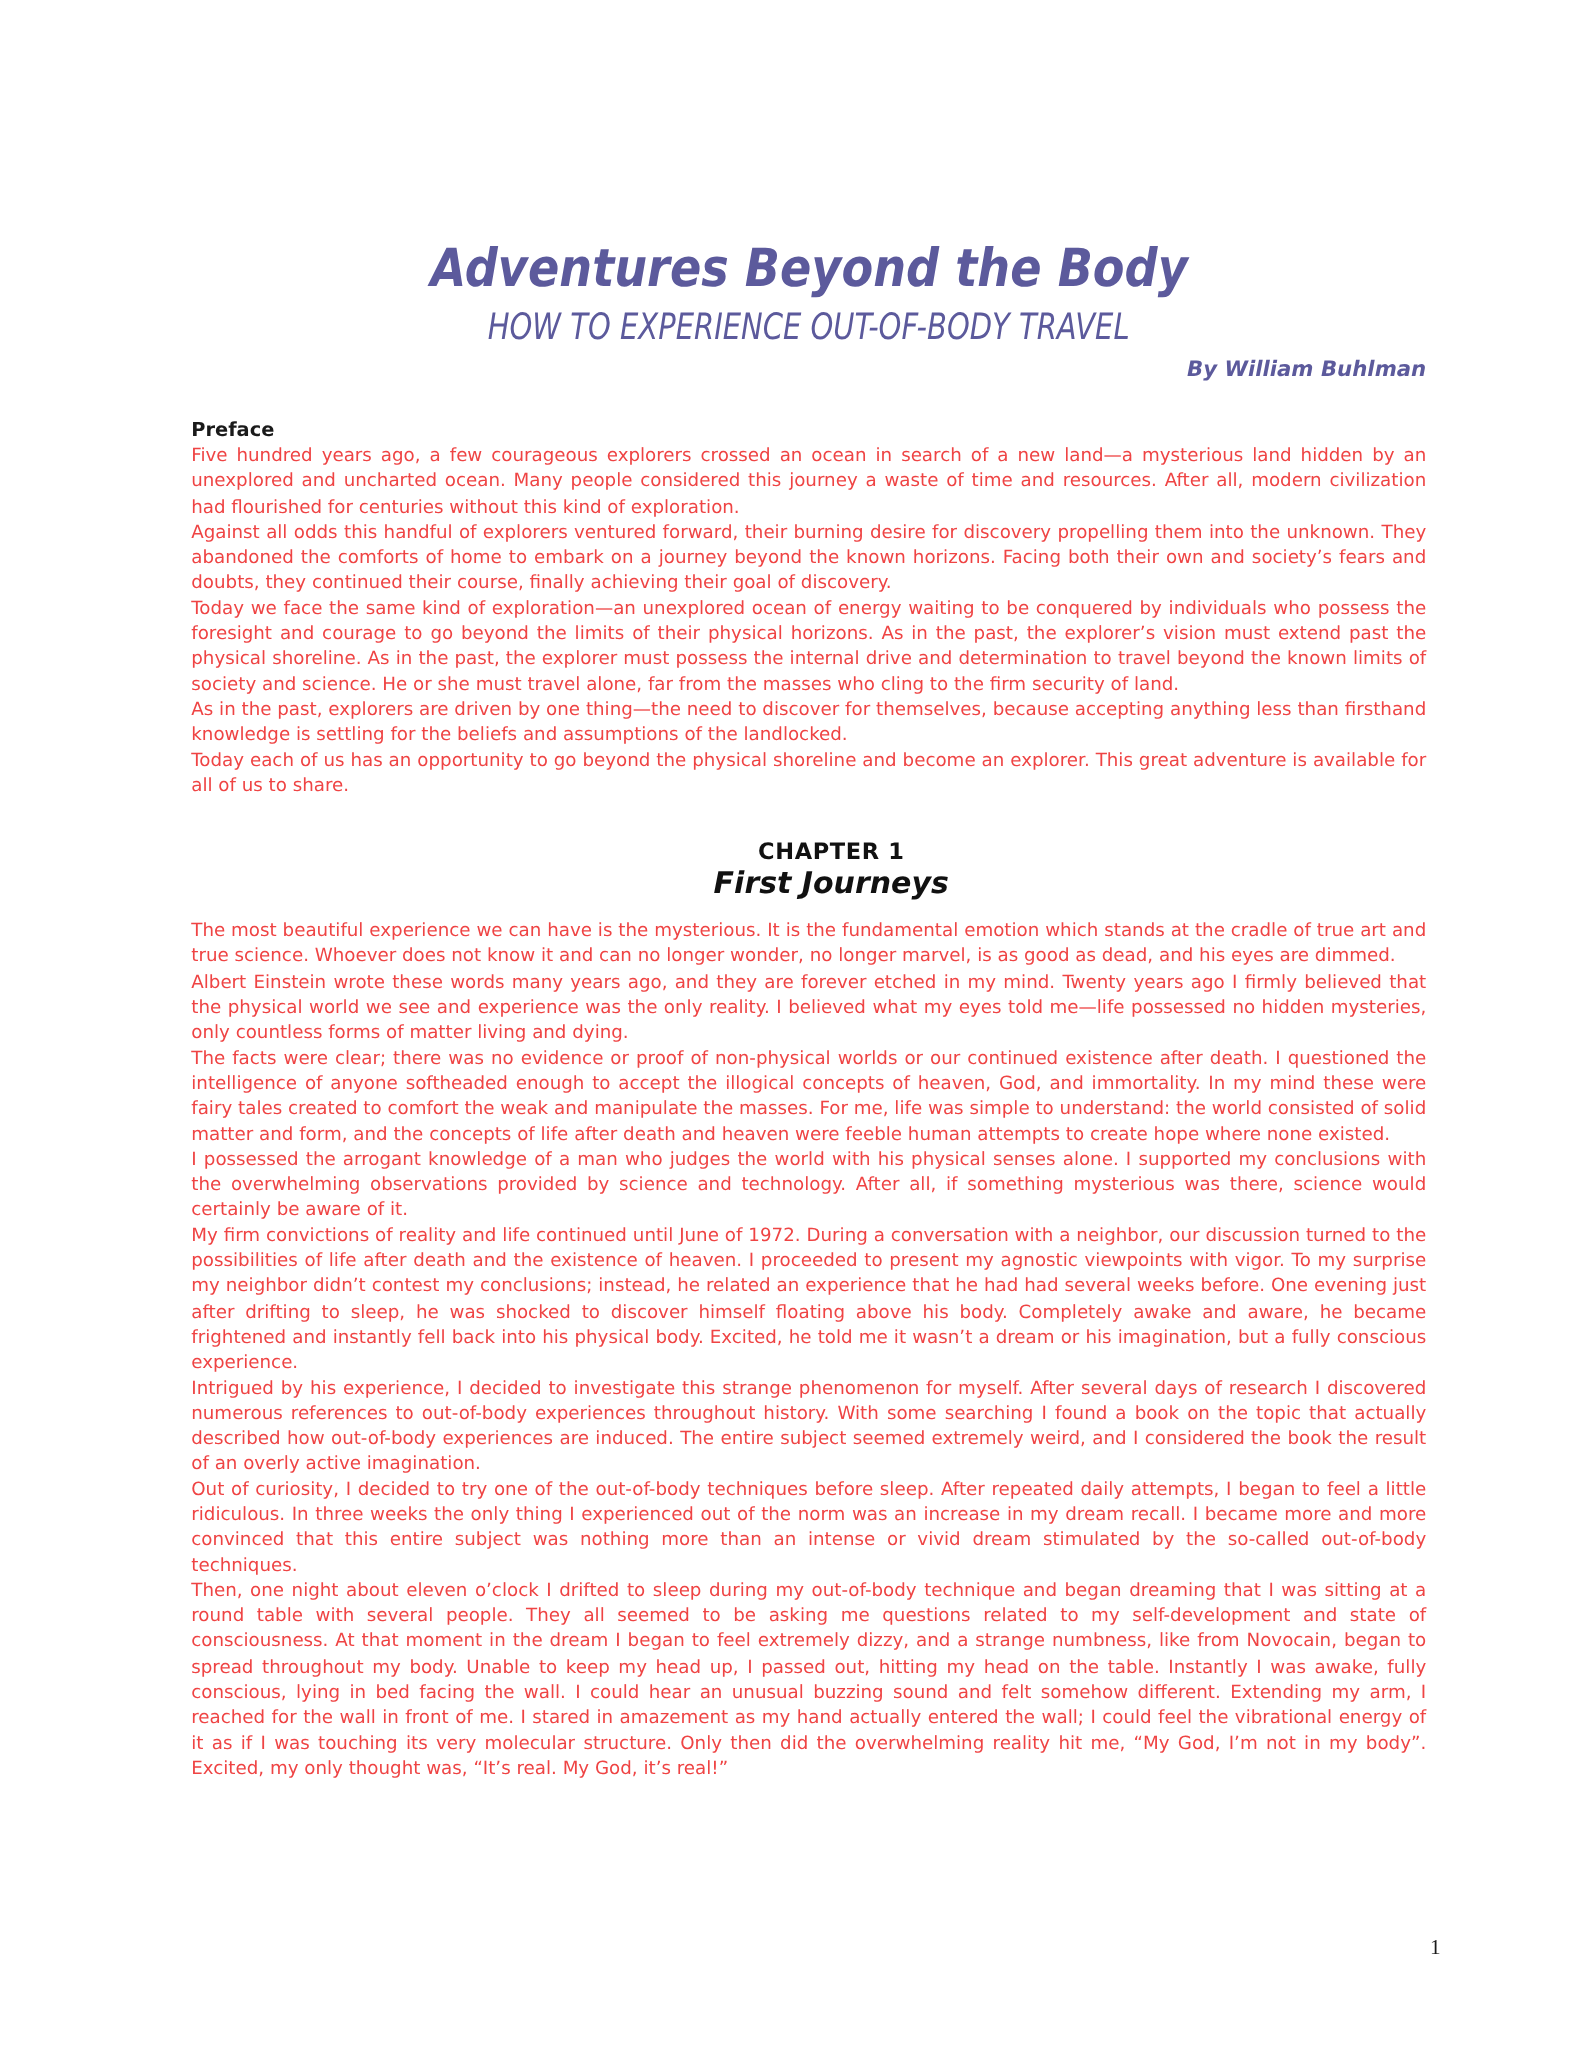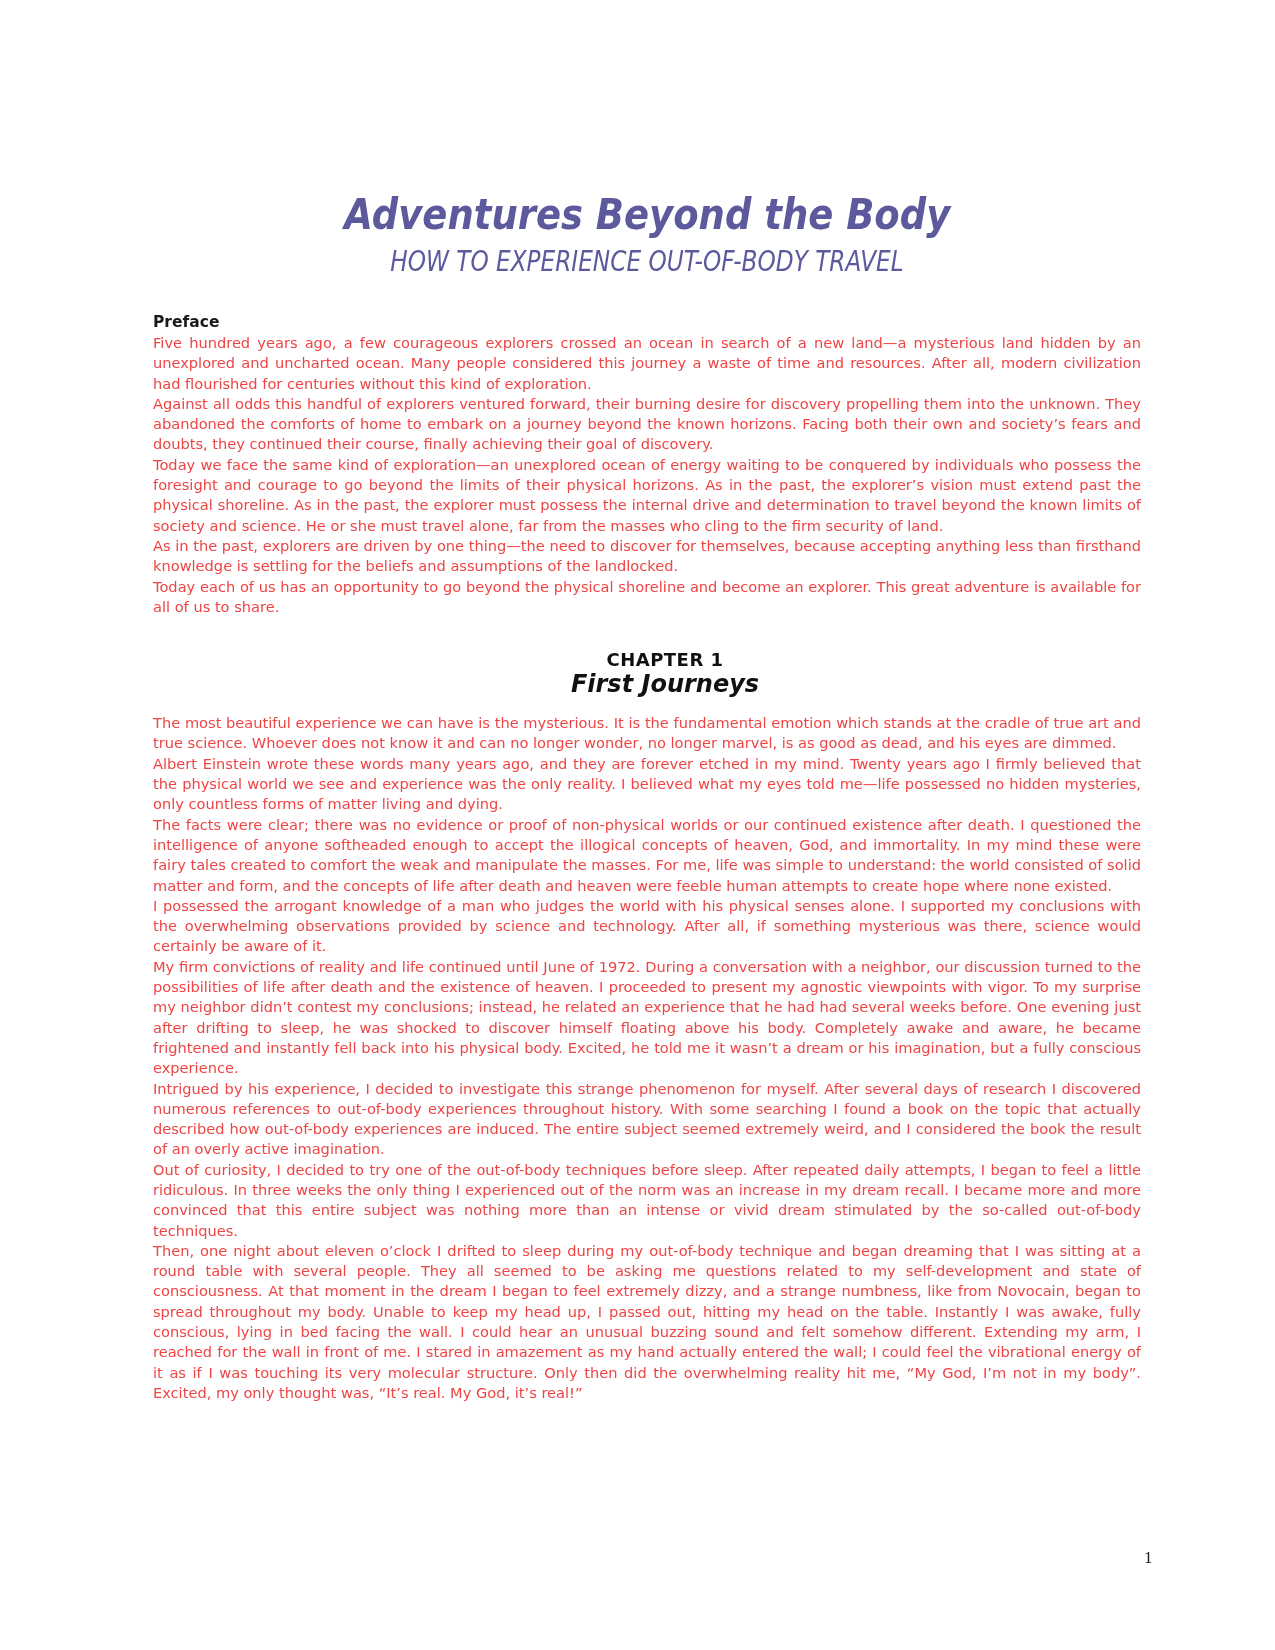--- a/index.html
+++ b/index.html
@@ -95,20 +95,21 @@
 </head>
 <body>
 
 <div class="page">
   <div class="content">
 
     <h1 class="title"><span class="squeeze">Adventures Beyond the Body</span></h1>
 
     <div class="subtitle"><span class="squeeze">HOW TO EXPERIENCE OUT-OF-BODY TRAVEL</span></div>
 
+    <div class="byline">By William Buhlman</div>
 
     <div class="preface">
       <div class="sec-heading">Preface</div>
       <p class="body-par">Five hundred years ago, a few courageous explorers crossed an ocean in search of a new land—a mysterious land hidden by an unexplored and uncharted ocean. Many people considered this journey a waste of time and resources. After all, modern civilization had flourished for centuries without this kind of exploration.</p>
       <p class="body-par">Against all odds this handful of explorers ventured forward, their burning desire for discovery propelling them into the unknown. They abandoned the comforts of home to embark on a journey beyond the known horizons. Facing both their own and society’s fears and doubts, they continued their course, finally achieving their goal of discovery.</p>
       <p class="body-par">Today we face the same kind of exploration—an unexplored ocean of energy waiting to be conquered by individuals who possess the foresight and courage to go beyond the limits of their physical horizons. As in the past, the explorer’s vision must extend past the physical shoreline. As in the past, the explorer must possess the internal drive and determination to travel beyond the known limits of society and science. He or she must travel alone, far from the masses who cling to the firm security of land.</p>
       <p class="body-par">As in the past, explorers are driven by one thing—the need to discover for themselves, because accepting anything less than firsthand knowledge is settling for the beliefs and assumptions of the landlocked.</p>
       <p class="body-par">Today each of us has an opportunity to go beyond the physical shoreline and become an explorer. This great adventure is available for all of us to share.</p>
     </div>
 

